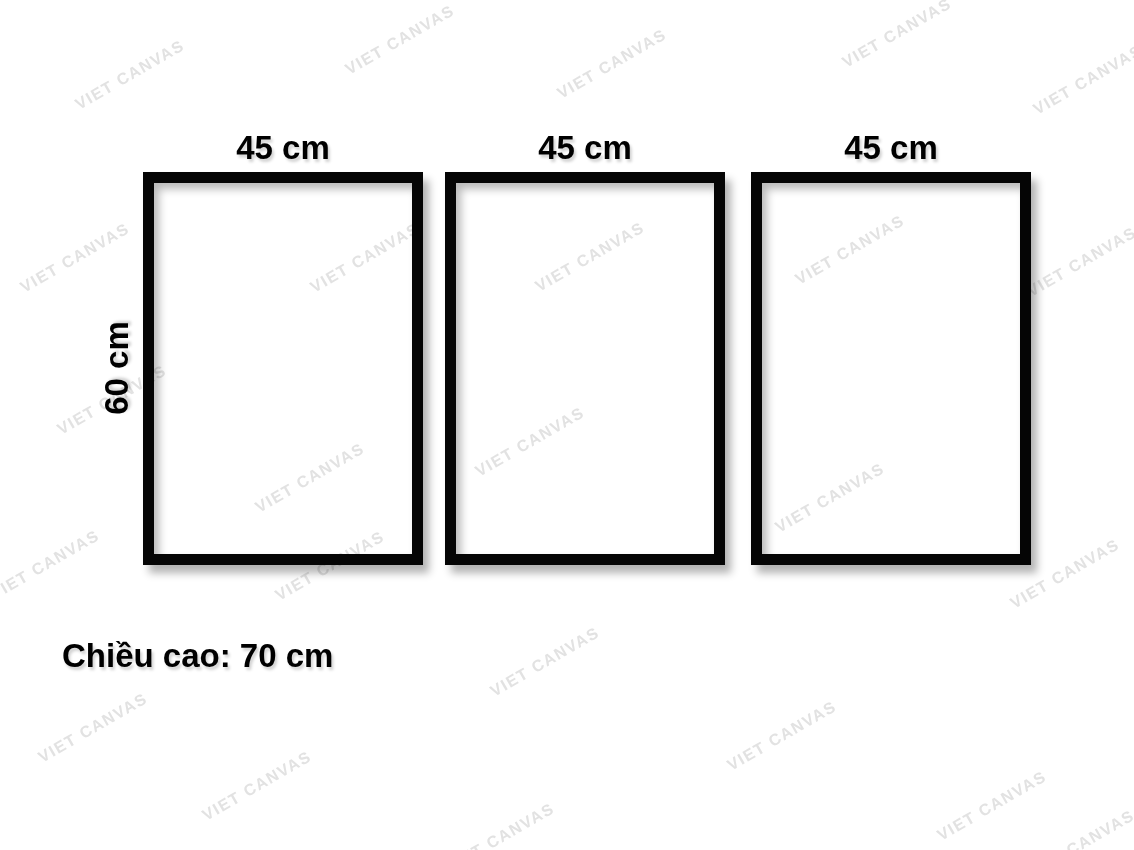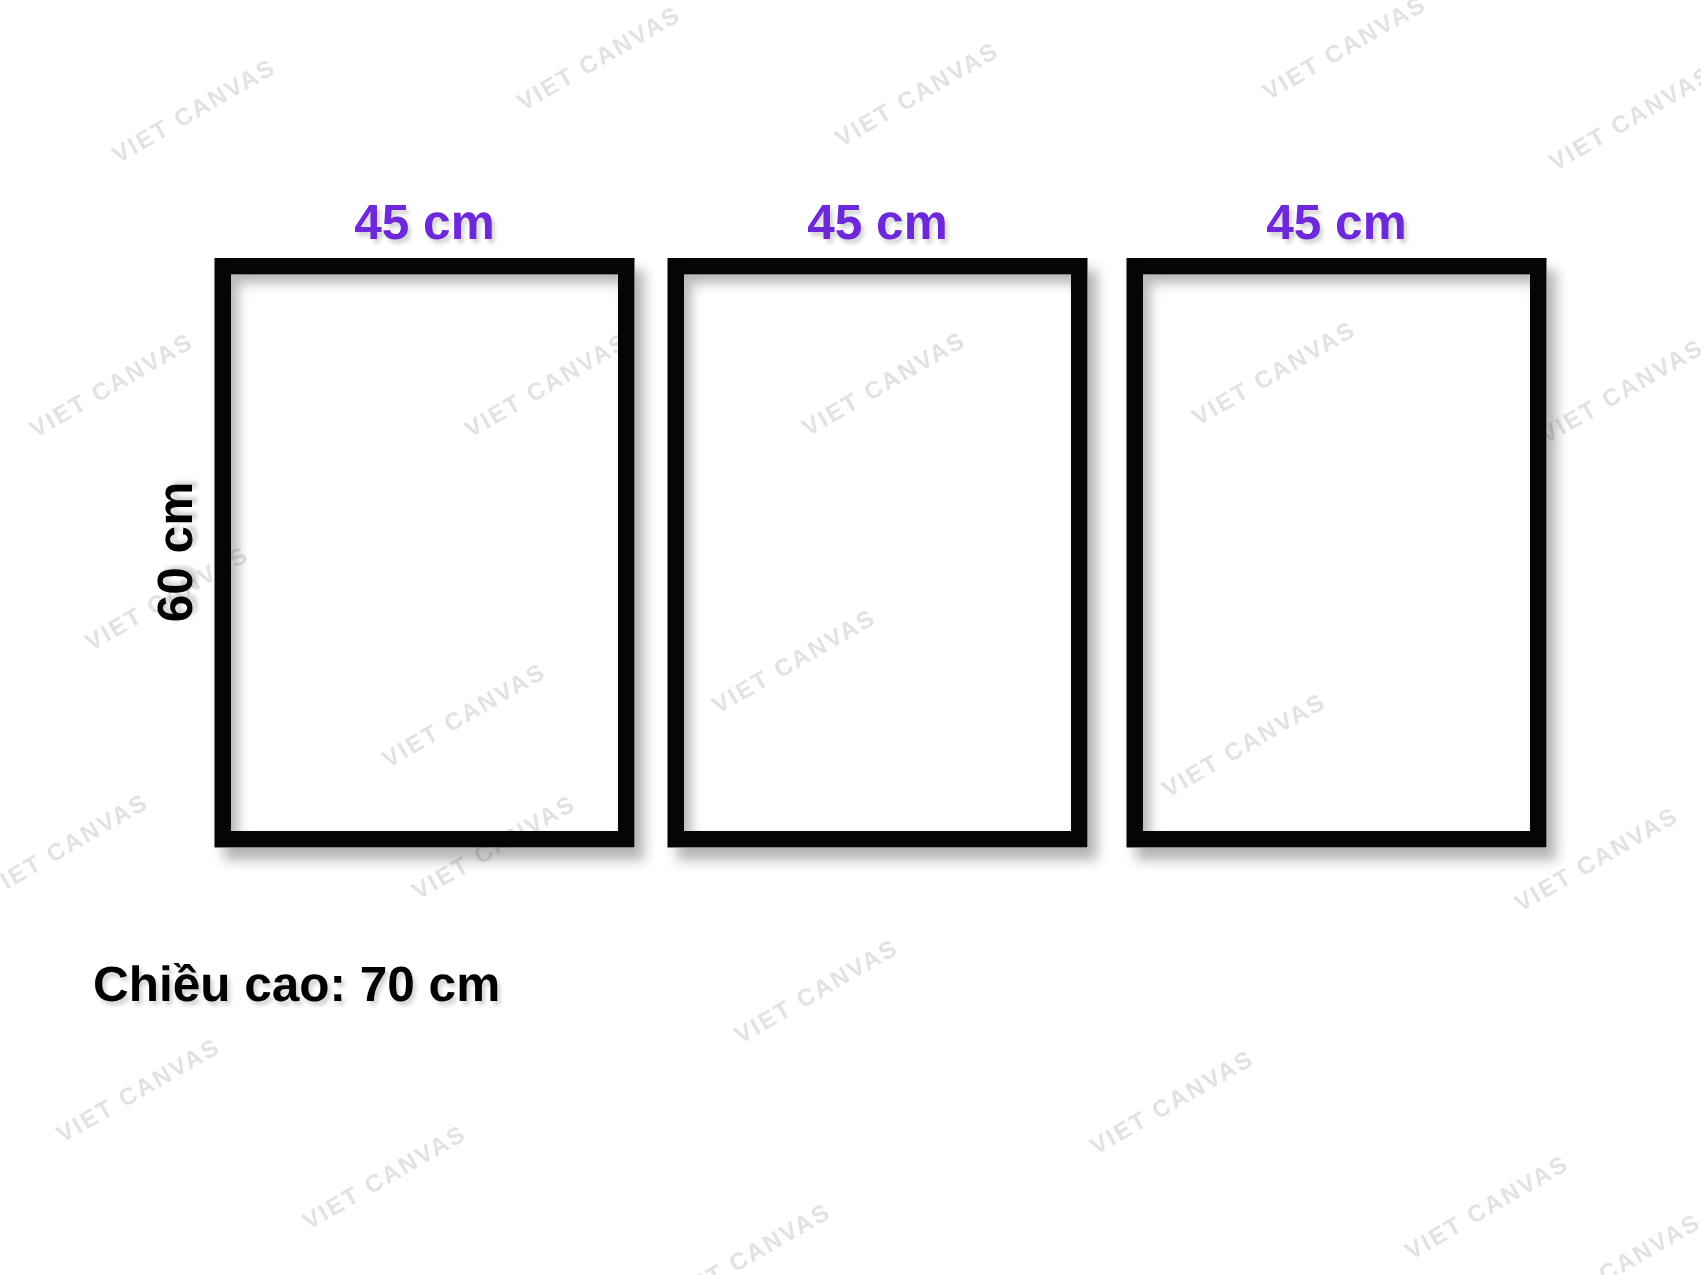--- a/index.html
+++ b/index.html
@@ -48,21 +48,21 @@
   
   .wlabel {
     position: absolute;
     top: 126px;
     height: 44px;
     width: 280px;
     line-height: 44px;
     text-align: center;
     font-size: 33px;
     font-weight: bold;
-    color: #6d28d9;
+    color: #000000;
     text-shadow: 2px 3px 3px rgba(0,0,0,0.18);
     z-index: 3;
   }
   .wlabel.l1 { left: 143px; }
   .wlabel.l2 { left: 445px; }
   .wlabel.l3 { left: 751px; }
   .hlabel {
     position: absolute;
     left: 37px;
     top: 348px;

